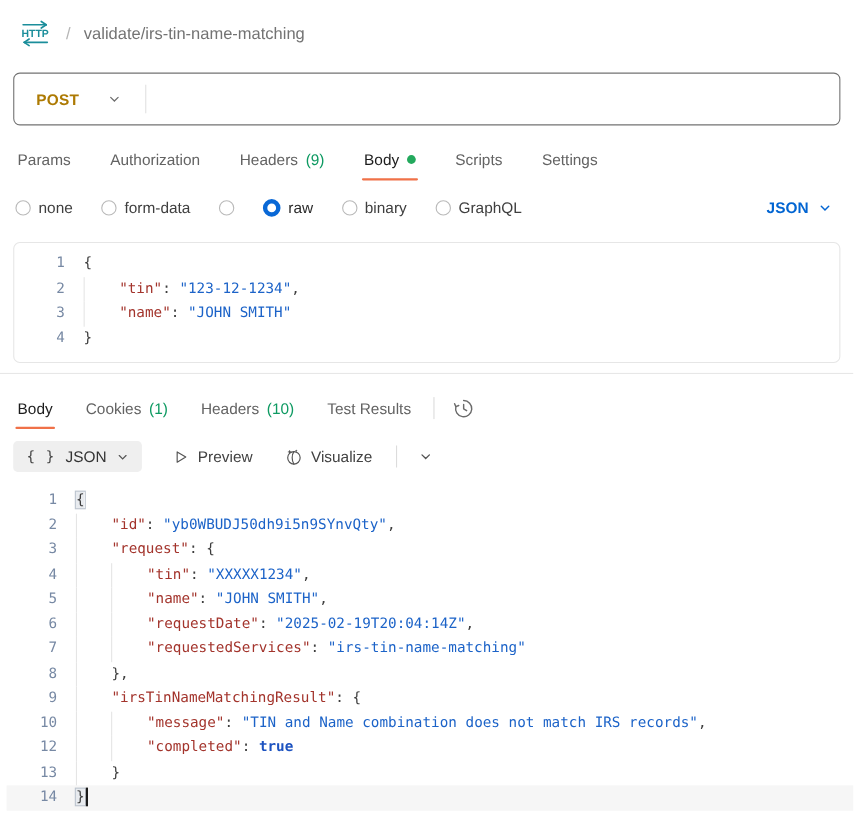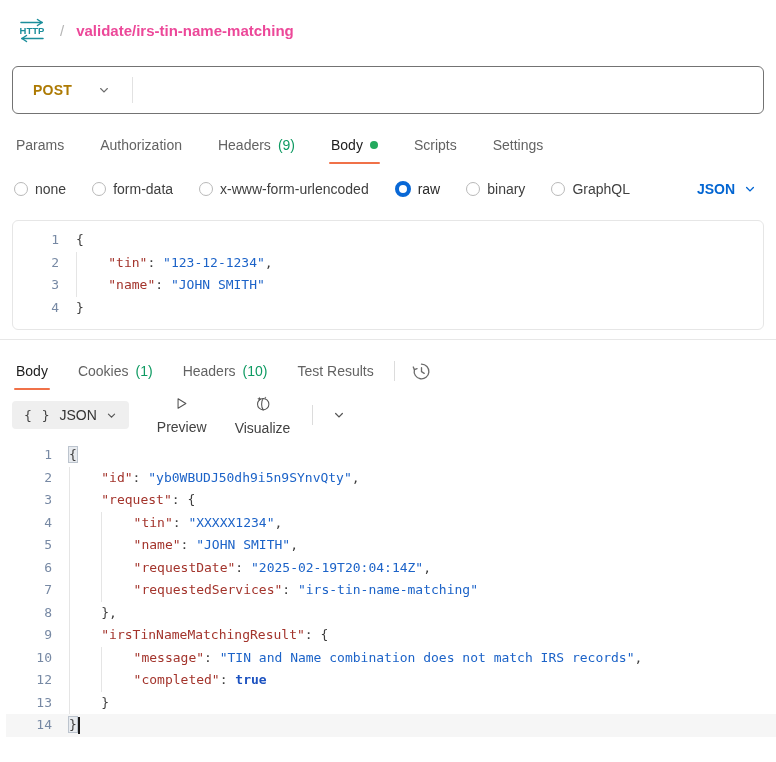--- a/index.html
+++ b/index.html
@@ -4,21 +4,21 @@
 <style>
   html,body{margin:0;padding:0;background:#fff;}
   .app{width:776px;height:762px;overflow:hidden;background:#ffffff;
        font-family:"Liberation Sans", sans-serif;color:#212121;position:relative;}
 
   
   .header{display:flex;align-items:center;gap:10px;padding:15px 16px 13px 16px;}
   .http-icon{display:flex;align-items:center;}
   .crumb-collection{color:#a6a6a6;font-size:15px;}
   .crumb-sep{color:#b5b5b5;font-size:15px;padding:0 2px;}
-  .crumb-name{color:#ec4899;font-size:15px;font-weight:700;}
+  .crumb-name{color:#737373;font-size:15px;font-weight:400;}
 
   
   .url-row{margin:8px 12px 0 12px;height:46px;border:1px solid #737373;border-radius:6px;
            display:flex;align-items:center;background:#fff;}
   .method-select{display:flex;align-items:center;gap:26px;padding:0 22px 0 20px;cursor:pointer;}
   .method-label{color:#ad7a03;font-weight:700;font-size:14px;letter-spacing:.2px;}
   .chev{color:#6d6d6d;display:flex;}
   .url-divider{width:1px;height:26px;background:#e2e2e2;}
   .url-input{flex:1;border:none;outline:none;background:transparent;font-size:14px;
              color:#222;padding:0 12px 0 16px;font-family:"Liberation Sans",sans-serif;}
@@ -65,21 +65,21 @@
   .cursor{display:inline-block;width:2px;height:17px;background:#1a1a1a;vertical-align:middle;margin-left:1px;}
 
   .section-divider{height:1px;background:#e7e7e7;margin-top:9px;}
 
   
   .toolbar{display:flex;align-items:center;gap:28px;padding:8px 12px 6px 12px;height:34px;}
   .json-pill{display:flex;align-items:center;gap:9px;background:#efefef;border-radius:4px;
              padding:6px 12px;color:#333;font-size:14px;cursor:pointer;}
   .braces{font-family:"DejaVu Sans Mono",monospace;font-size:13px;color:#444;letter-spacing:1px;}
   .json-pill .chev{color:#555;}
-  .tb-btn{display:flex;align-items:center;gap:8px;color:#424242;font-size:14px;cursor:pointer;flex-direction:column;}
+  .tb-btn{display:flex;align-items:center;gap:8px;color:#424242;font-size:14px;cursor:pointer;}
   .tb-icon{display:flex;color:#555;}
   .tb-divider{width:1px;height:20px;background:#dcdcdc;margin-left:-6px;}
   .more-chev{color:#555;display:flex;cursor:pointer;margin-left:-8px;}
 
   .response-editor{padding:6px 0 6px 6px;}
 </style>
 </head>
 <body>
 
 <div class="app">
@@ -142,21 +142,20 @@
         <label class="radio">
           <span class="radio-circle"></span>
           <span class="radio-label">none</span>
         </label>
         <label class="radio">
           <span class="radio-circle"></span>
           <span class="radio-label">form-data</span>
         </label>
         <label class="radio">
           <span class="radio-circle"></span>
-          <span class="radio-label">x-www-form-urlencoded</span>
         </label>
         <label class="radio selected">
           <span class="radio-circle"></span>
           <span class="radio-label">raw</span>
         </label>
         <label class="radio">
           <span class="radio-circle"></span>
           <span class="radio-label">binary</span>
         </label>
         <label class="radio">

